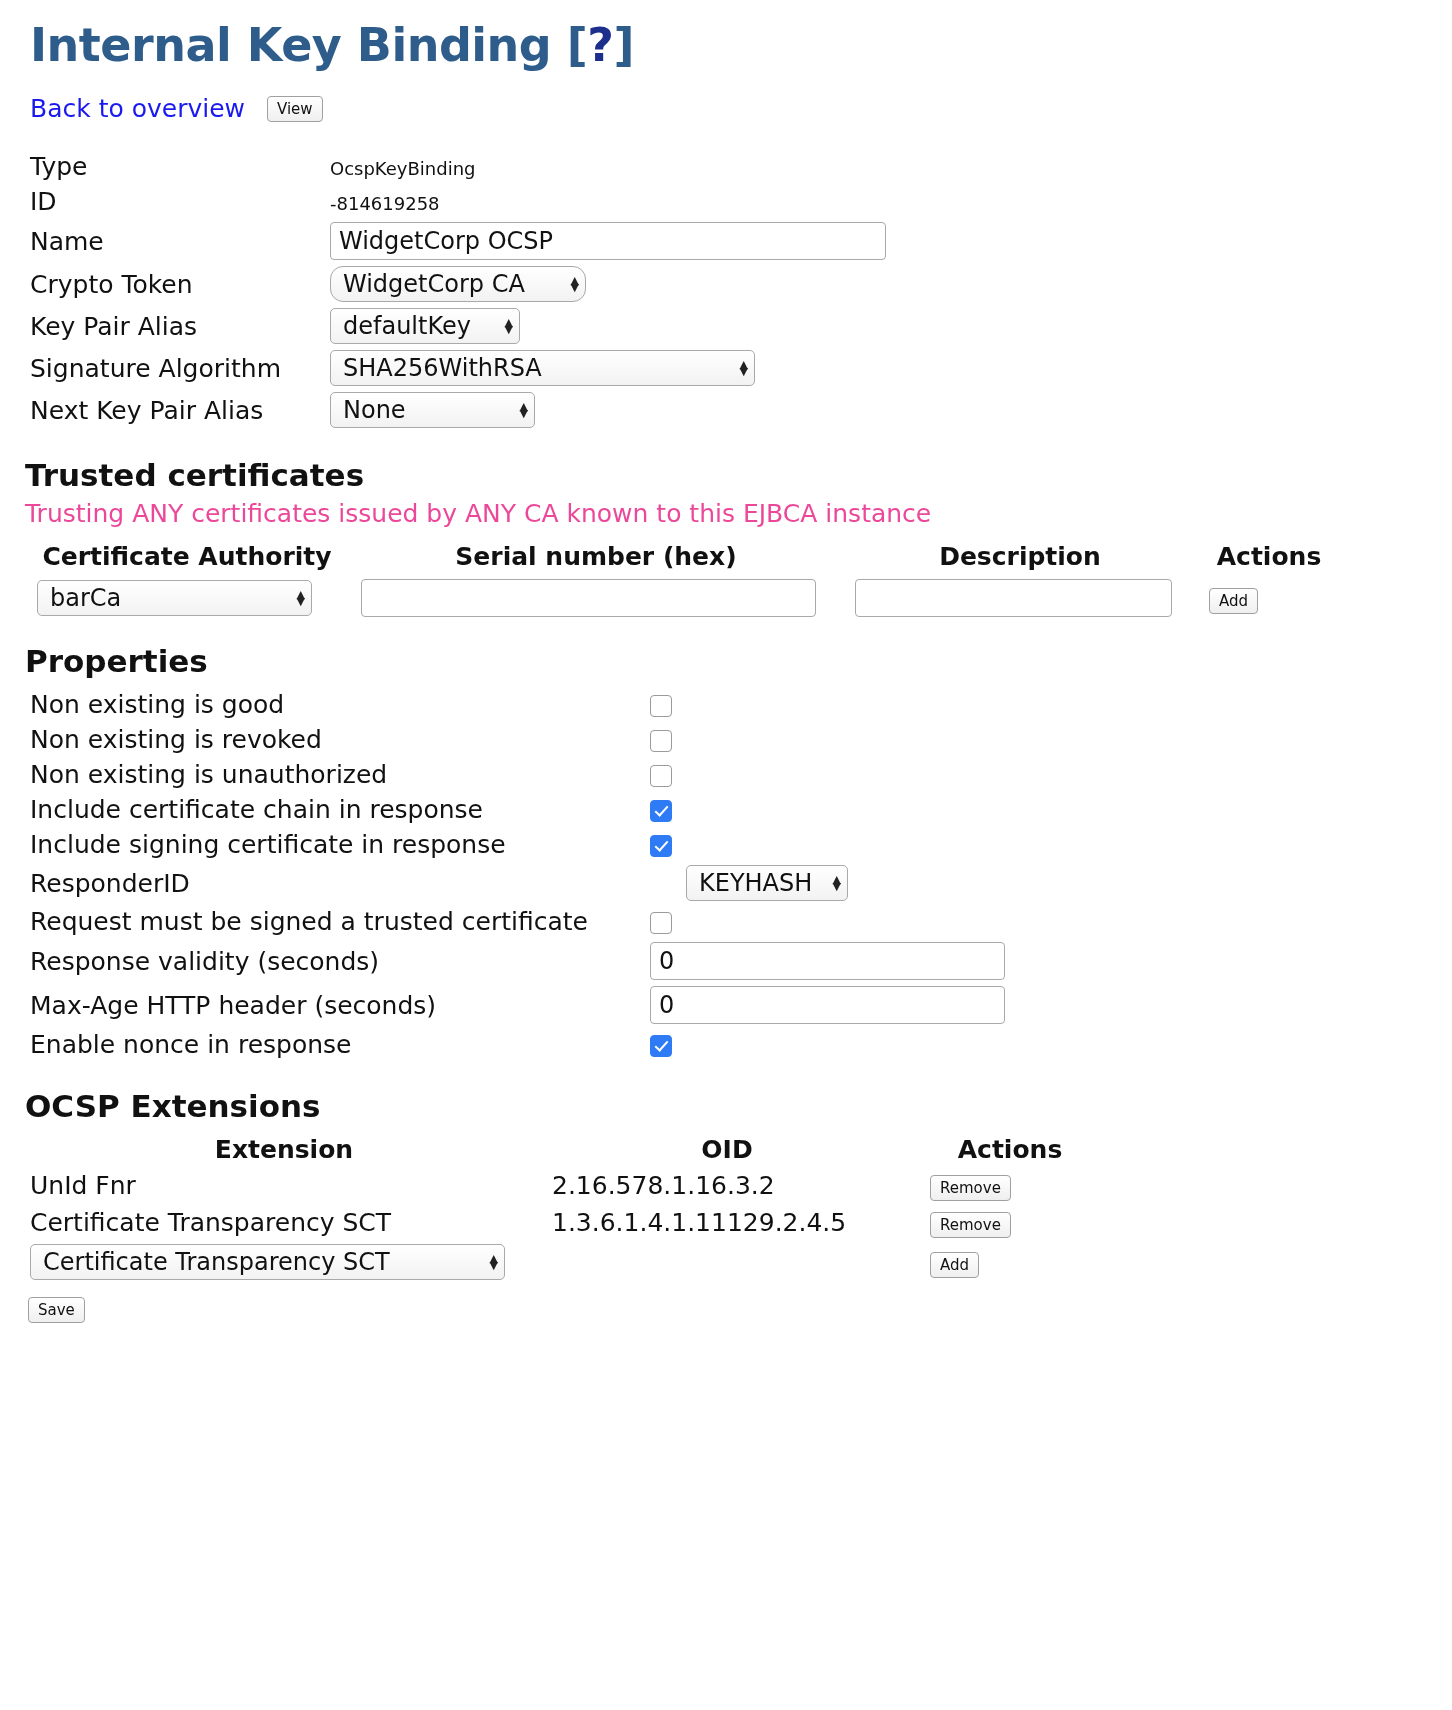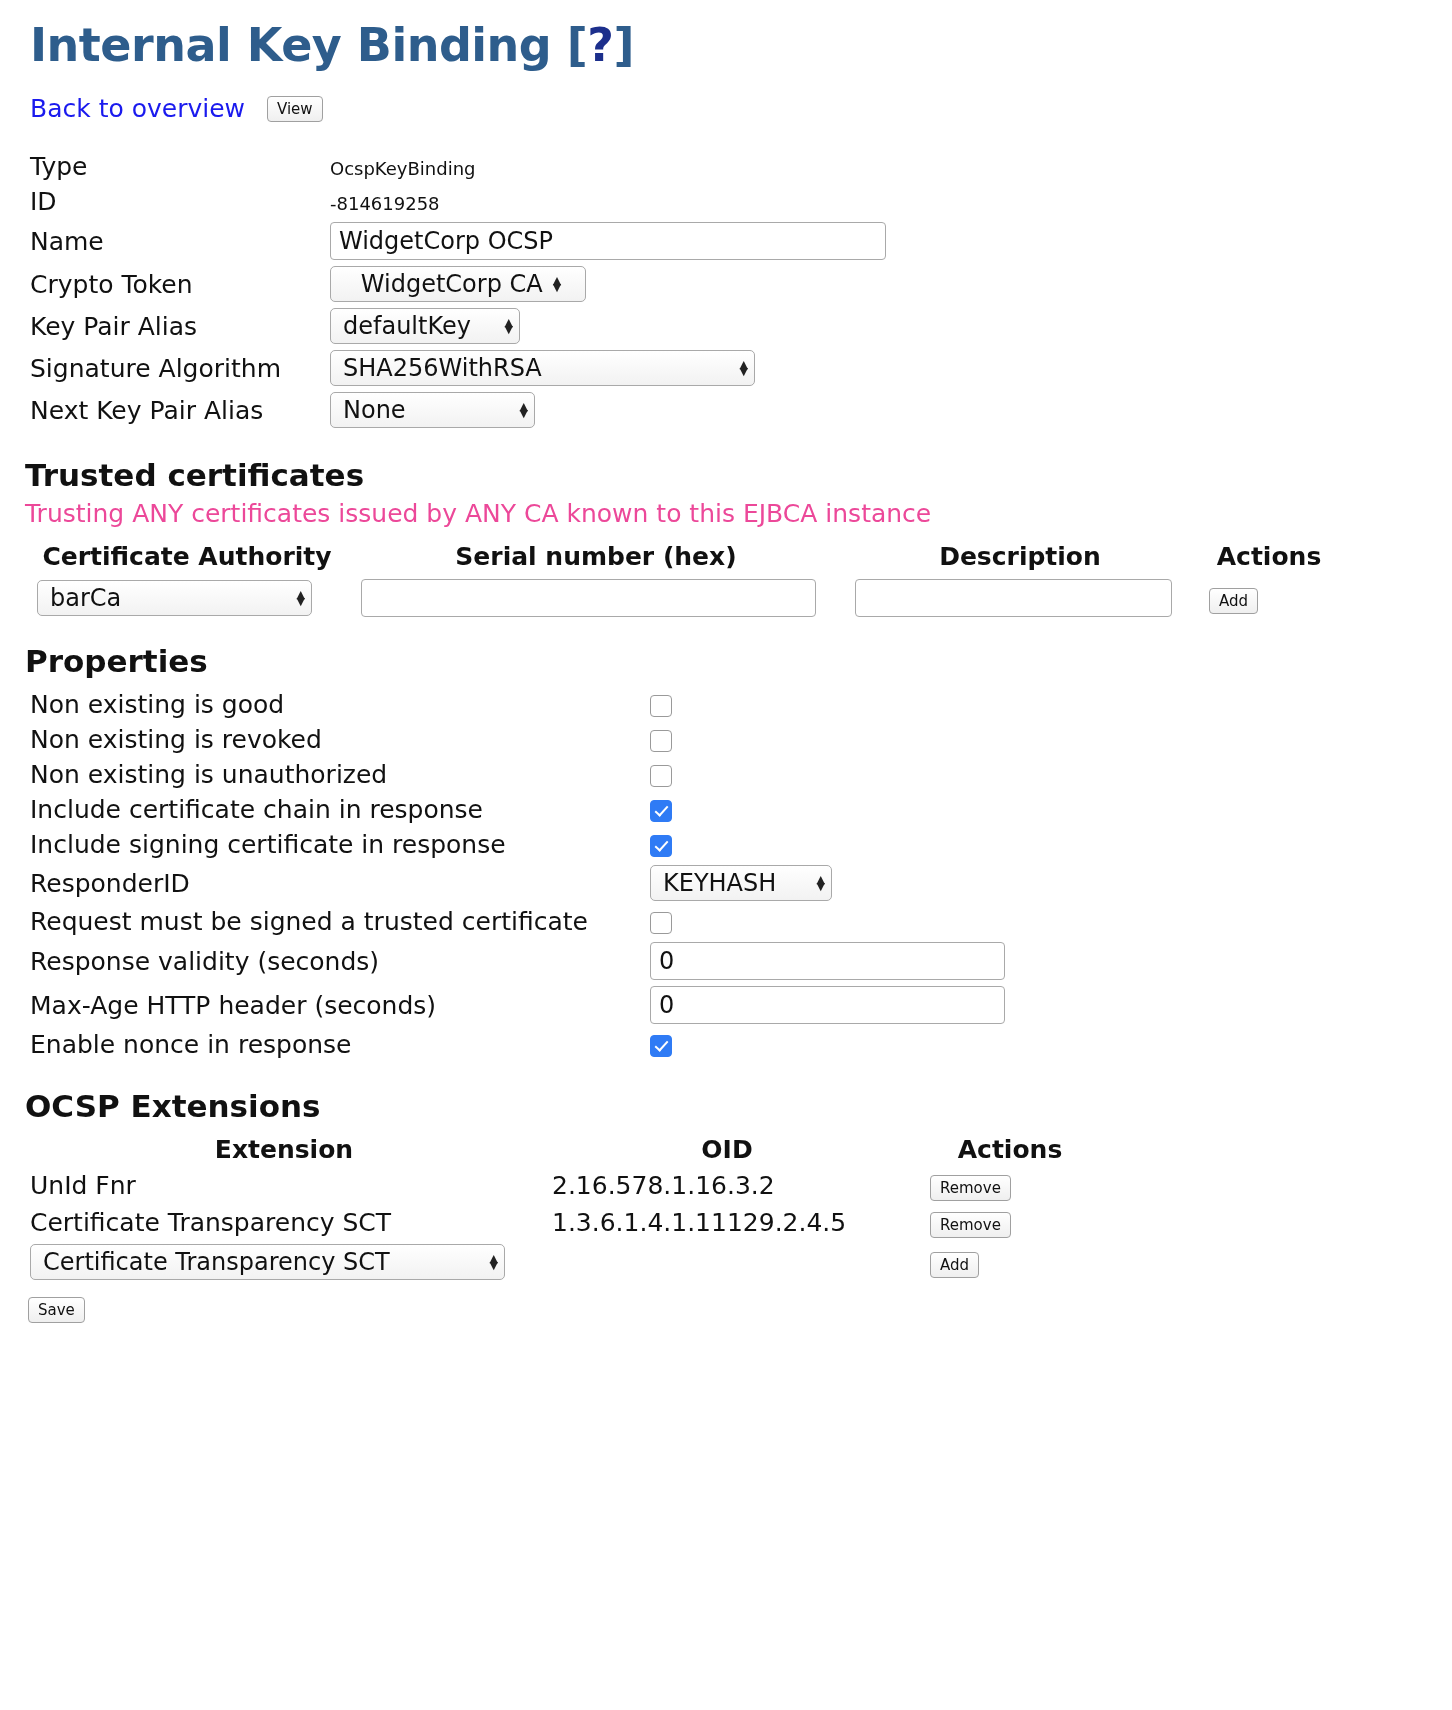--- a/index.html
+++ b/index.html
@@ -102,26 +102,26 @@
   }
   .select-wrap .sel-text { white-space: nowrap; }
   .select-wrap .arrows {
     margin-left: 10px;
     display: flex;
     flex-direction: column;
     line-height: 7px;
     font-size: 11px;
     color: #222;
   }
-  .select-wrap.wide-1 { width: 256px; justify-content: center; }
+  .select-wrap.wide-1 { width: 256px; justify-content: space-between; border-radius: 13px; }
   .select-wrap.wide-2 { width: 190px; justify-content: space-between; }
   .select-wrap.wide-3 { width: 425px; justify-content: space-between; }
   .select-wrap.wide-4 { width: 205px; justify-content: space-between; }
   .select-wrap.wide-ca { width: 275px; justify-content: space-between; gap: 7px; }
-  .select-wrap.wide-resp { width: 182px; justify-content: space-between; }
+  .select-wrap.wide-resp { width: 162px; justify-content: space-between; margin-left: 36px; }
   .select-wrap.wide-ext { width: 475px; justify-content: space-between; }
 
   h2.section {
     font-size: 31px;
     font-weight: bold;
     color: #111;
     margin: 26px 0 0 -5px;
   }
   h2.section.props { margin-top: 22px; }
   h2.section.ocsp { margin-top: 26px; }

